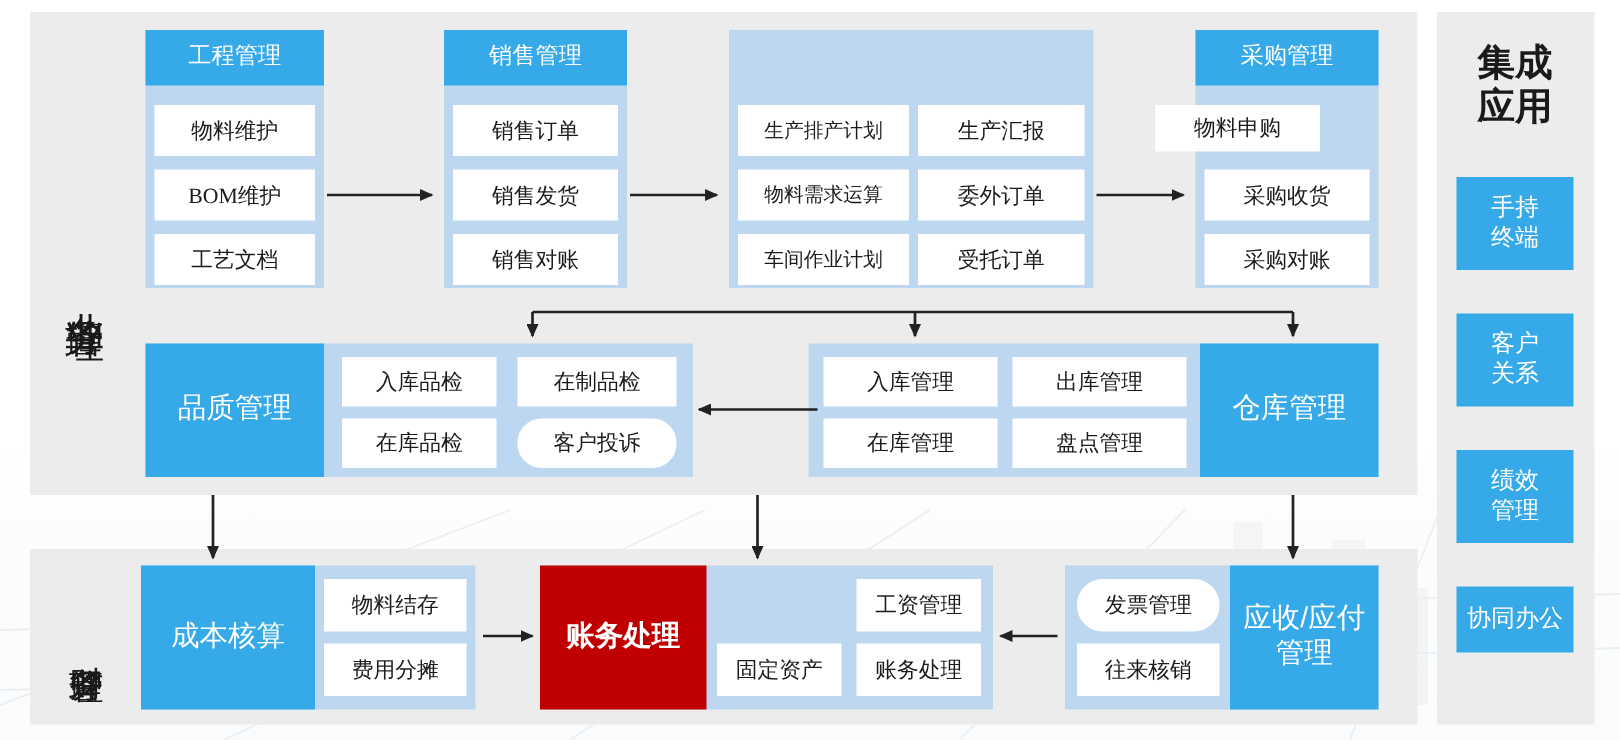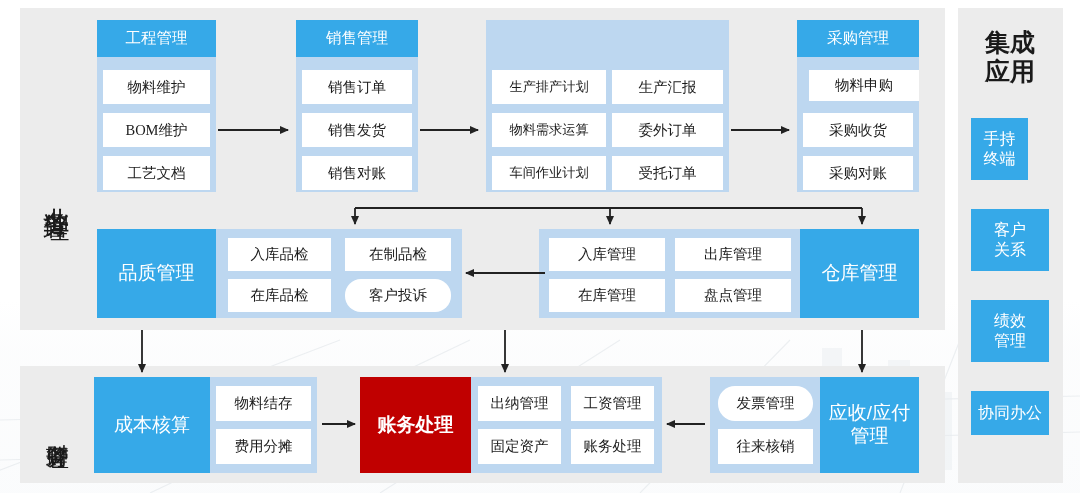--- a/index.html
+++ b/index.html
@@ -122,21 +122,21 @@
   <div class="group" style="left:486px;top:20px;width:243px;height:172px;"></div>
   <div class="cell sm" style="left:492px;top:70px;width:114px;height:34px;">生产排产计划</div>
   <div class="cell sm" style="left:492px;top:113px;width:114px;height:34px;">物料需求运算</div>
   <div class="cell sm" style="left:492px;top:156px;width:114px;height:34px;">车间作业计划</div>
   <div class="cell" style="left:612px;top:70px;width:111px;height:34px;">生产汇报</div>
   <div class="cell" style="left:612px;top:113px;width:111px;height:34px;">委外订单</div>
   <div class="cell" style="left:612px;top:156px;width:111px;height:34px;">受托订单</div>
 
   <div class="group" style="left:797px;top:20px;width:122px;height:172px;"></div>
   <div class="hdr" style="left:797px;top:20px;width:122px;height:37px;">采购管理</div>
-  <div class="cell" style="left:809px;top:70px;width:110px;height:31px;">物料申购</div>
+  <div class="cell" style="left:770px;top:70px;width:110px;height:31px;">物料申购</div>
   <div class="cell" style="left:803px;top:113px;width:110px;height:34px;">采购收货</div>
   <div class="cell" style="left:803px;top:156px;width:110px;height:34px;">采购对账</div>
 
   <div class="group" style="left:97px;top:229px;width:365px;height:89px;"></div>
   <div class="side" style="left:97px;top:229px;width:119px;height:89px;">品质管理</div>
   <div class="cell" style="left:228px;top:238px;width:103px;height:33px;">入库品检</div>
   <div class="cell" style="left:228px;top:279px;width:103px;height:33px;">在库品检</div>
   <div class="cell" style="left:345px;top:238px;width:106px;height:33px;">在制品检</div>
   <div class="cell" style="left:345px;top:279px;width:106px;height:33px;border-radius:16px;">客户投诉</div>
 
@@ -147,39 +147,38 @@
   <div class="cell" style="left:675px;top:238px;width:116px;height:33px;">出库管理</div>
   <div class="cell" style="left:675px;top:279px;width:116px;height:33px;">盘点管理</div>
 
   <div class="group" style="left:94px;top:377px;width:223px;height:96px;"></div>
   <div class="side" style="left:94px;top:377px;width:116px;height:96px;">成本核算</div>
   <div class="cell" style="left:216px;top:386px;width:95px;height:35px;">物料结存</div>
   <div class="cell" style="left:216px;top:429px;width:95px;height:35px;">费用分摊</div>
 
   <div class="group" style="left:360px;top:377px;width:302px;height:96px;"></div>
   <div class="side red" style="left:360px;top:377px;width:111px;height:96px;">账务处理</div>
-  <div class="cell" style="left:478px;top:386px;width:83px;height:35px;">出纳管理</div>
   <div class="cell" style="left:478px;top:429px;width:83px;height:35px;">固定资产</div>
   <div class="cell" style="left:571px;top:386px;width:83px;height:35px;">工资管理</div>
   <div class="cell" style="left:571px;top:429px;width:83px;height:35px;">账务处理</div>
 
   <div class="group" style="left:710px;top:377px;width:209px;height:96px;"></div>
   <div class="side" style="left:820px;top:377px;width:99px;height:96px;flex-direction:column;">
     <span>应收/应付</span>
     <span>管理</span>
   </div>
   <div class="cell" style="left:718px;top:386px;width:95px;height:35px;border-radius:17px;">发票管理</div>
   <div class="cell" style="left:718px;top:429px;width:95px;height:35px;">往来核销</div>
 
   <div class="appttl" style="left:955px;top:28px;">
     <div>集成</div>
     <div>应用</div>
   </div>
 
-  <div class="app" style="left:971px;top:118px;width:57px;height:62px;flex-direction:column;">
+  <div class="app" style="left:971px;top:118px;width:78px;height:62px;flex-direction:column;">
     <span>手持</span>
     <span>终端</span>
   </div>
   <div class="app" style="left:971px;top:209px;width:78px;height:62px;flex-direction:column;">
     <span>客户</span>
     <span>关系</span>
   </div>
   <div class="app" style="left:971px;top:300px;width:78px;height:62px;flex-direction:column;">
     <span>绩效</span>
     <span>管理</span>

